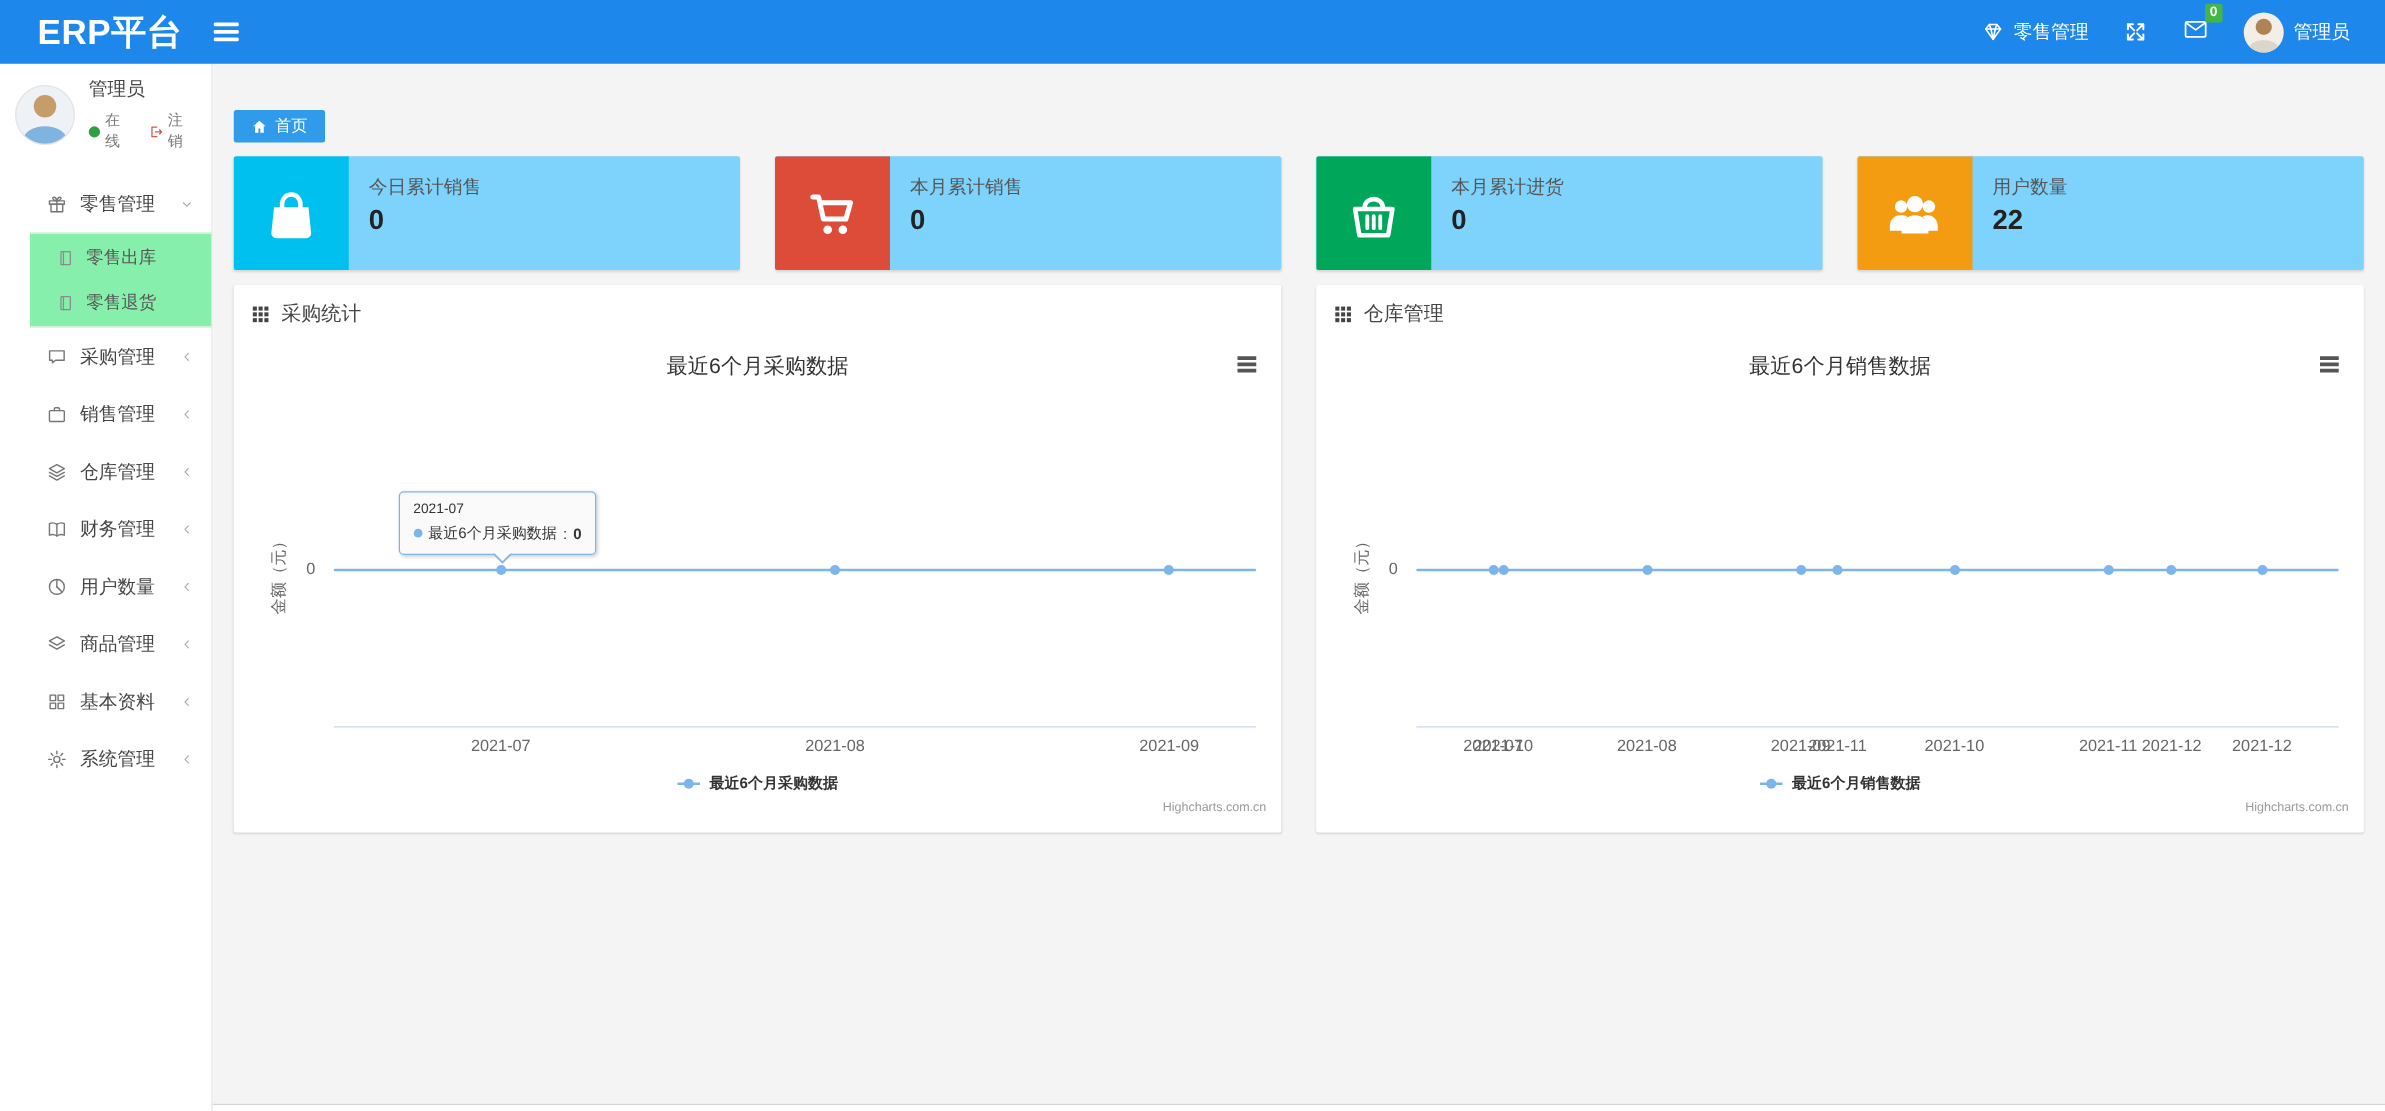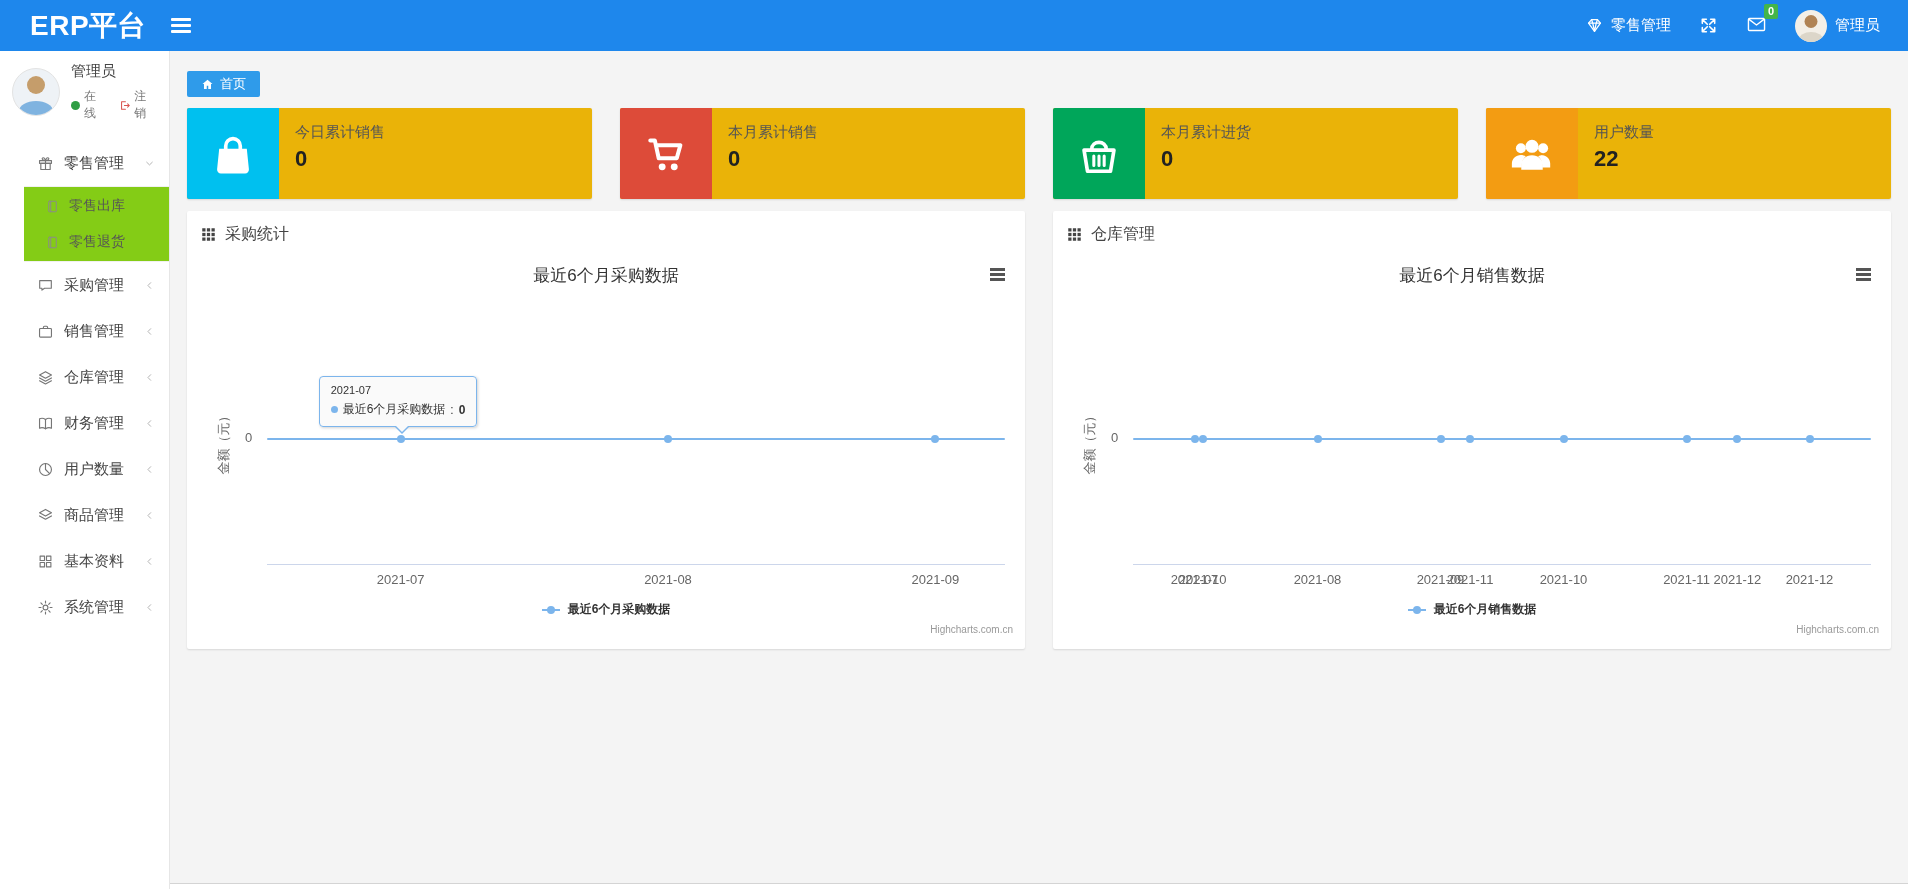--- a/index.html
+++ b/index.html
@@ -39,34 +39,34 @@
   .user-status{display:flex;align-items:center;gap:4px;font-size:12px;color:#777;}
   .status-dot{width:9px;height:9px;border-radius:50%;background:#2f9e44;flex:none;}
   .logout{display:flex;align-items:center;gap:3px;margin-left:8px;color:#777;cursor:pointer;}
   .logout svg{width:13px;height:13px;color:#d9534f;}
 
   .menu{list-style:none;margin-top:8px;padding-left:24px;}
   .menu-item{display:flex;align-items:center;height:46px;padding:0 13px;font-size:15px;
     color:#454545;cursor:pointer;}
   .menu-item .mi{width:17px;height:17px;margin-right:10px;color:#767676;flex:none;}
   .menu-item .chev{width:13px;height:13px;margin-left:auto;color:#a8a8a8;flex:none;}
-  .submenu{list-style:none;background:#84cc16;border-top:1px solid #f1f1f1;border-bottom:1px solid #f1f1f1;padding:1px 0;text-align:center;}
+  .submenu{list-style:none;background:#86efac;border-top:1px solid #f1f1f1;border-bottom:1px solid #f1f1f1;padding:1px 0;text-align:center;}
   .submenu li{display:flex;align-items:center;height:36px;padding:0 13px 0 21px;font-size:14px;
     color:#565656;cursor:pointer;}
   .submenu .smi{width:15px;height:15px;margin-right:9px;color:#8b8b8b;flex:none;}
 
   
   .main{position:absolute;top:51px;left:170px;right:0;bottom:0;background:#f4f4f4;}
-  .tabrow{padding:20px 17px 0;}
+  .tabrow{padding:2px 17px 0;margin-top:35px;}
   .tab{display:inline-flex;align-items:center;gap:6px;height:26px;padding:0 14px;background:#2f9bea;
     color:#fff;font-size:13px;border-radius:2px;cursor:pointer;}
   .tab svg{width:13px;height:13px;}
 
   .cards{display:flex;gap:28px;padding:11px 17px 0;}
-  .card{flex:1;height:91px;background:#eab308;display:flex;box-shadow:0 1px 2px rgba(0,0,0,.12);border-radius:2px;overflow:hidden;}
+  .card{flex:1;height:91px;background:#7dd3fc;display:flex;box-shadow:0 1px 2px rgba(0,0,0,.12);border-radius:2px;overflow:hidden;}
   .card-icon{width:92px;display:flex;align-items:center;justify-content:center;color:#fff;flex:none;}
   .card-icon svg{width:46px;height:46px;}
   .card-body{padding:15px 16px;}
   .card-title{font-size:15px;color:#555;}
   .card-value{font-size:22px;font-weight:bold;color:#222;margin-top:4px;}
 
   .panels{display:flex;gap:28px;padding:12px 17px 0;}
   .panel{flex:1;height:438px;background:#fff;box-shadow:0 1px 2px rgba(0,0,0,.12);border-radius:2px;}
   .panel-header{display:flex;align-items:center;gap:9px;padding:13px 14px 4px;font-size:16px;color:#444;}
   .panel-header svg{width:15px;height:15px;color:#444;flex:none;}

